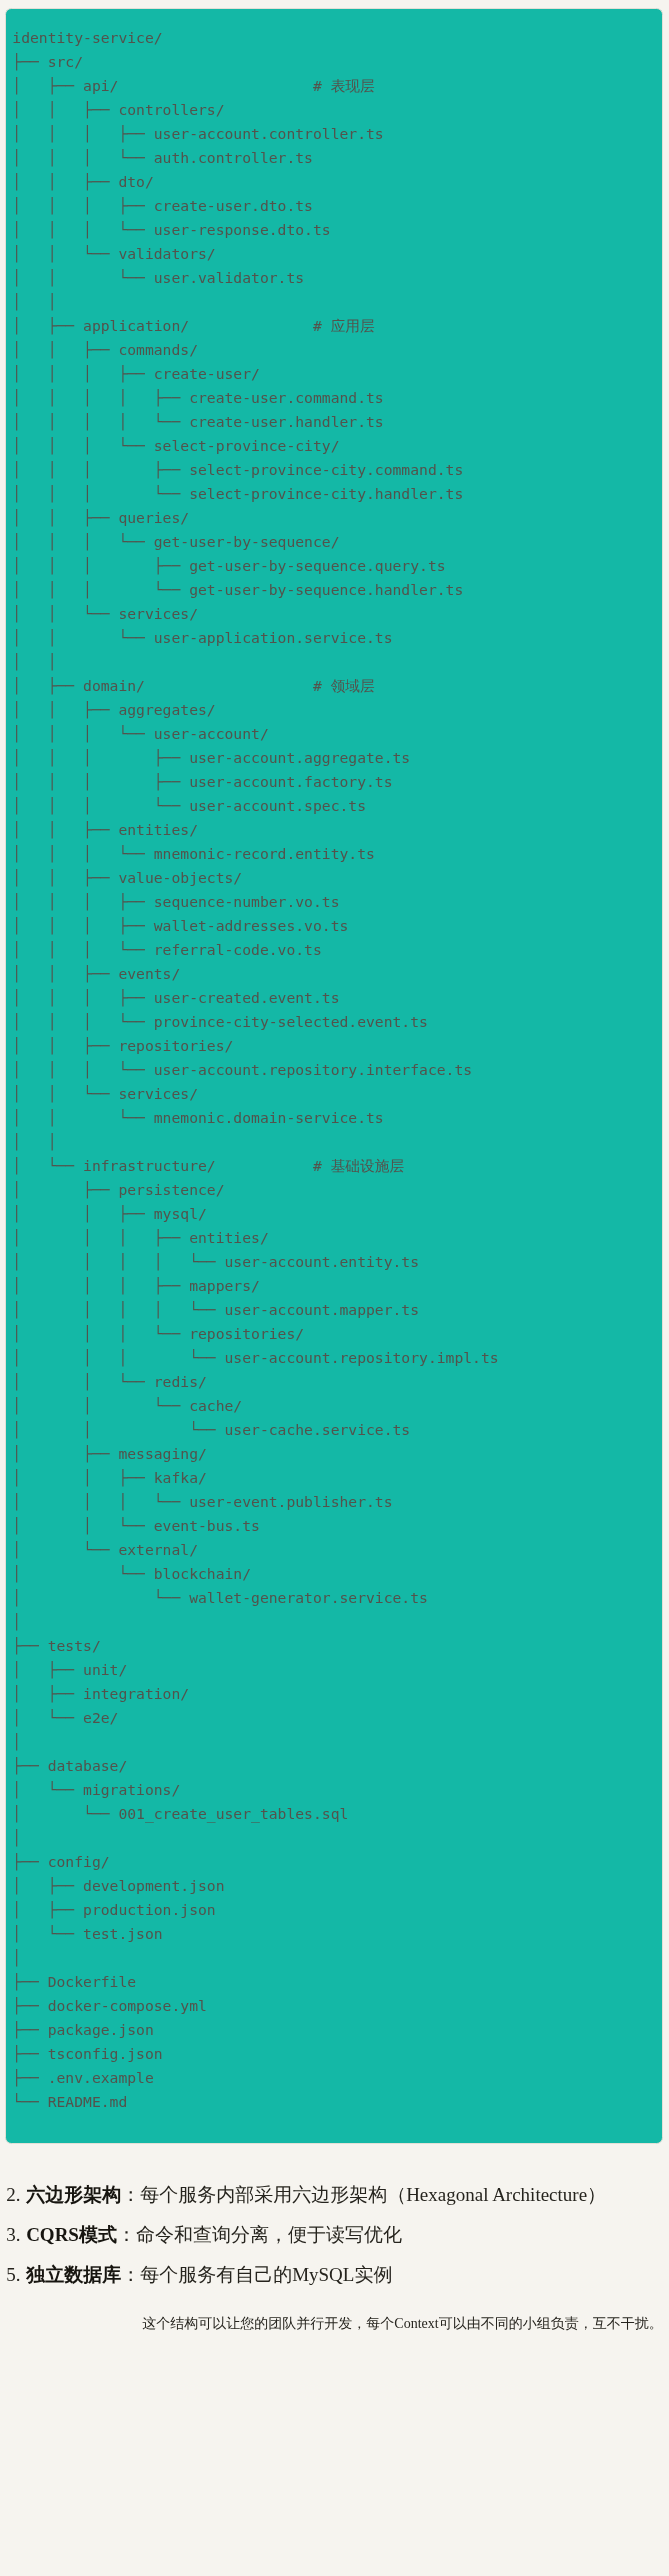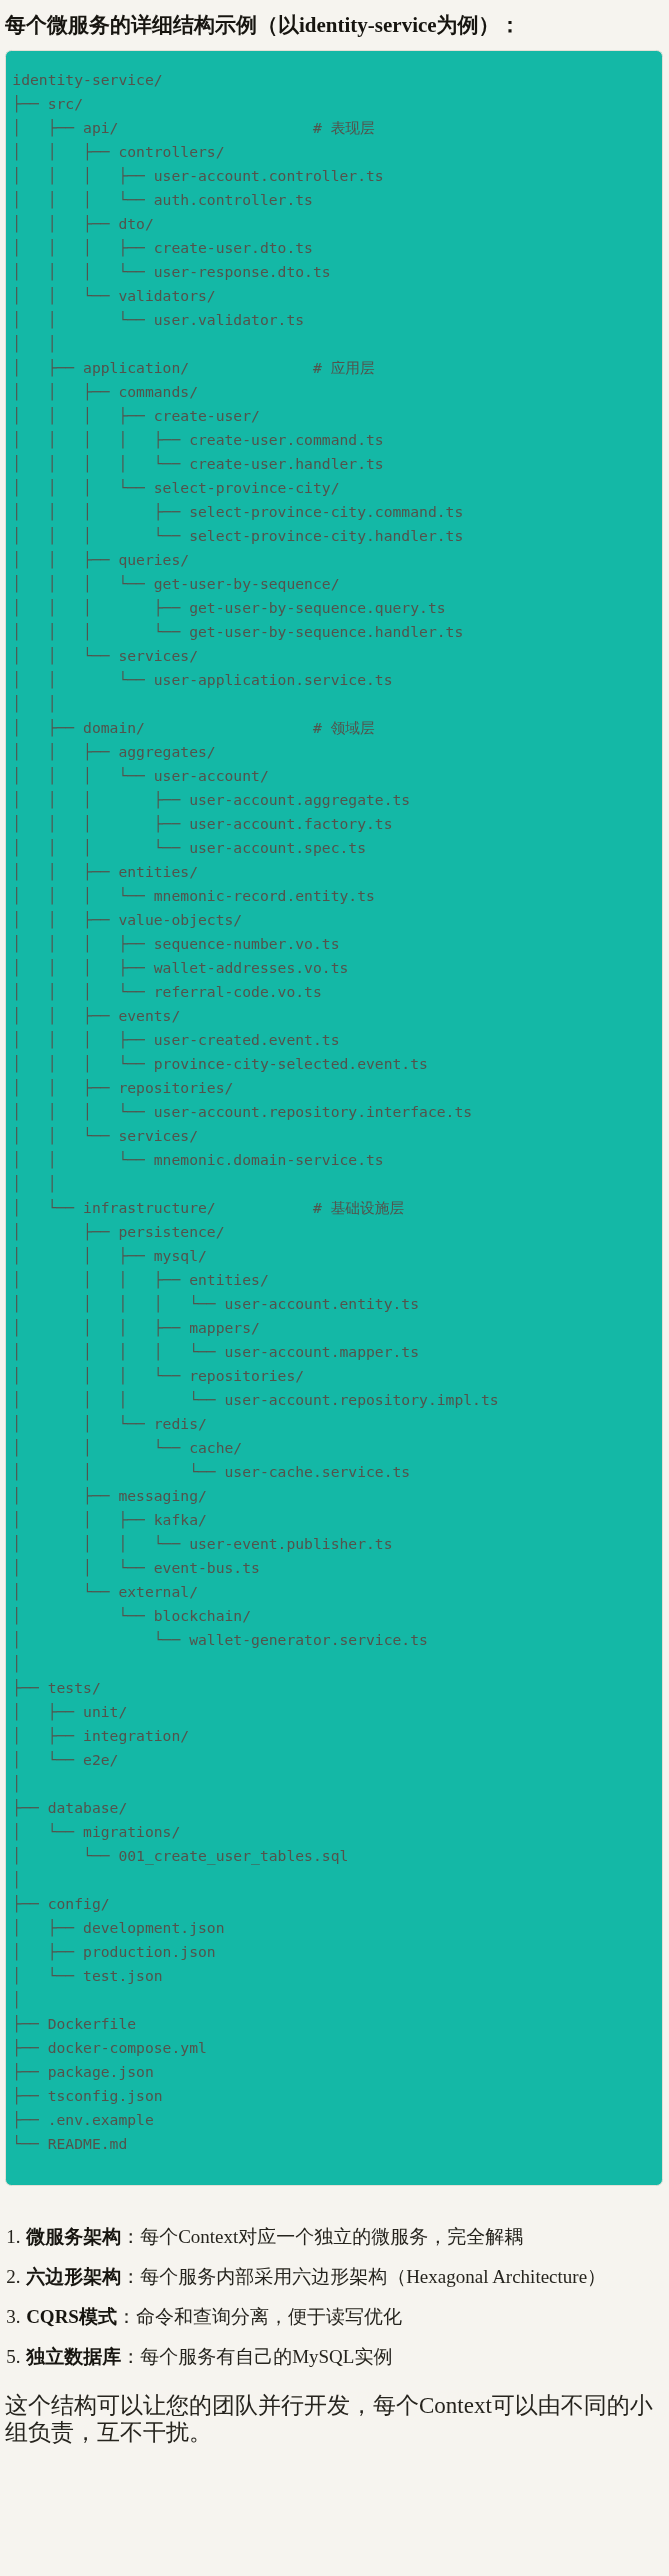--- a/index.html
+++ b/index.html
@@ -62,32 +62,32 @@
     margin-right: 5.6px;
   }
   .note-term {
     font-weight: 700;
     color: #171510;
   }
   .note-desc {
     font-weight: 400;
   }
   .closing {
-    font-size: 23px;
+    font-size: 14px;
     line-height: 27.5px;
     margin: 21px 0 0 0;
     color: #26241e;
+    text-align: right;
   }
 </style>
 </head>
 <body>
 
 <div class="page">
 
-  <h1 class="title">每个微服务的详细结构示例（以identity-service为例）：</h1>
 
   <pre class="code-block"><code>identity-service/
 ├── src/
 │   ├── api/                      # 表现层
 │   │   ├── controllers/
 │   │   │   ├── user-account.controller.ts
 │   │   │   └── auth.controller.ts
 │   │   ├── dto/
 │   │   │   ├── create-user.dto.ts
 │   │   │   └── user-response.dto.ts
@@ -166,23 +166,20 @@
 ├── Dockerfile
 ├── docker-compose.yml
 ├── package.json
 ├── tsconfig.json
 ├── .env.example
 └── README.md</code></pre>
 
 
   <div class="notes-list">
     <div class="note-item">
-      <span class="note-number">1.</span><span class="note-term">微服务架构</span><span class="note-desc">：每个Context对应一个独立的微服务，完全解耦</span>
-    </div>
-    <div class="note-item">
       <span class="note-number">2.</span><span class="note-term">六边形架构</span><span class="note-desc">：每个服务内部采用六边形架构（Hexagonal Architecture）</span>
     </div>
     <div class="note-item">
       <span class="note-number">3.</span><span class="note-term">CQRS模式</span><span class="note-desc">：命令和查询分离，便于读写优化</span>
     </div>
     <div class="note-item">
       <span class="note-number">5.</span><span class="note-term">独立数据库</span><span class="note-desc">：每个服务有自己的MySQL实例</span>
     </div>
   </div>
 

